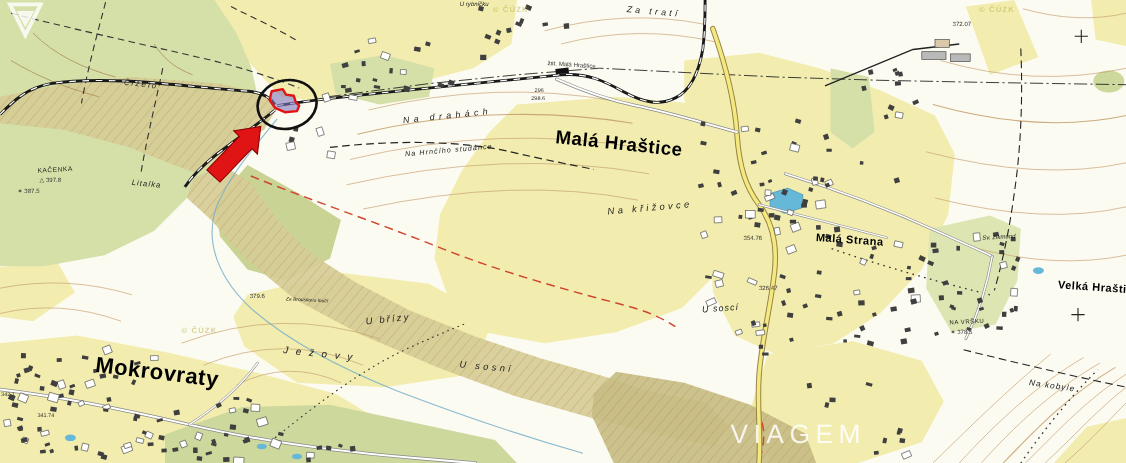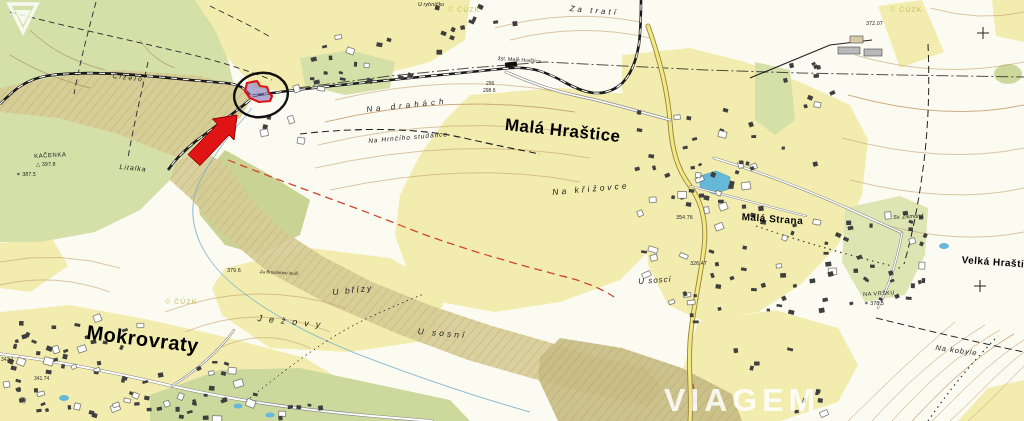--- a/index.html
+++ b/index.html
@@ -6,21 +6,21 @@
   .stage{position:relative;width:1024px;height:421px;overflow:hidden;
          background:#fcfbf1;font-family:"Liberation Sans",sans-serif;}
   .stage svg{position:absolute;left:0;top:0;}
   .lbl{position:absolute;white-space:nowrap;color:#1a1a1a;line-height:1;transform-origin:left top;}
   .place{font-weight:bold;color:#000;letter-spacing:.5px;}
   .field{font-style:italic;color:#222;}
   .caps{font-style:normal;letter-spacing:.5px;color:#222;}
   .elev{color:#333;font-size:5.5px;font-style:normal;}
   .tiny{font-size:5px;}
   .cr{color:#b9b24a;opacity:.55;font-size:7px;font-weight:bold;letter-spacing:1px;}
-  .wm-text{position:absolute;left:664px;top:382px;font-size:32px;font-weight:bold;
+  .wm-text{position:absolute;left:664px;top:382px;font-size:24px;font-weight:normal;
            letter-spacing:5px;color:rgba(255,255,255,.85);}
   .wm-logo{position:absolute;left:692px;top:330px;width:46px;height:36px;opacity:.82;}
 </style>
 </head>
 <body>
 
 <div class="stage">
 
 <svg width="1024" height="421" viewBox="0 0 1024 421">
   <defs>

